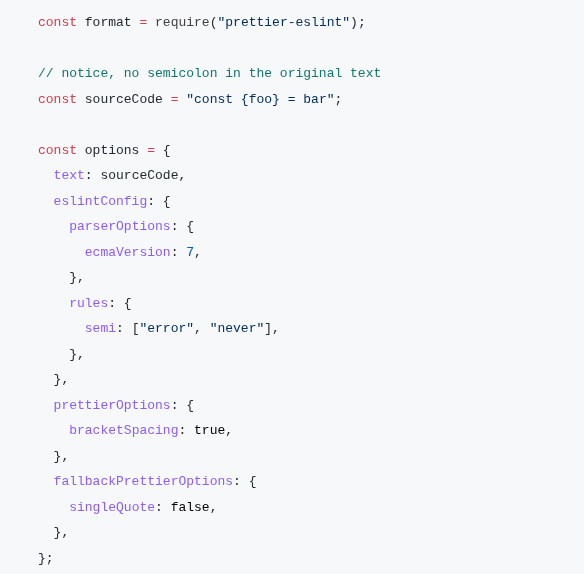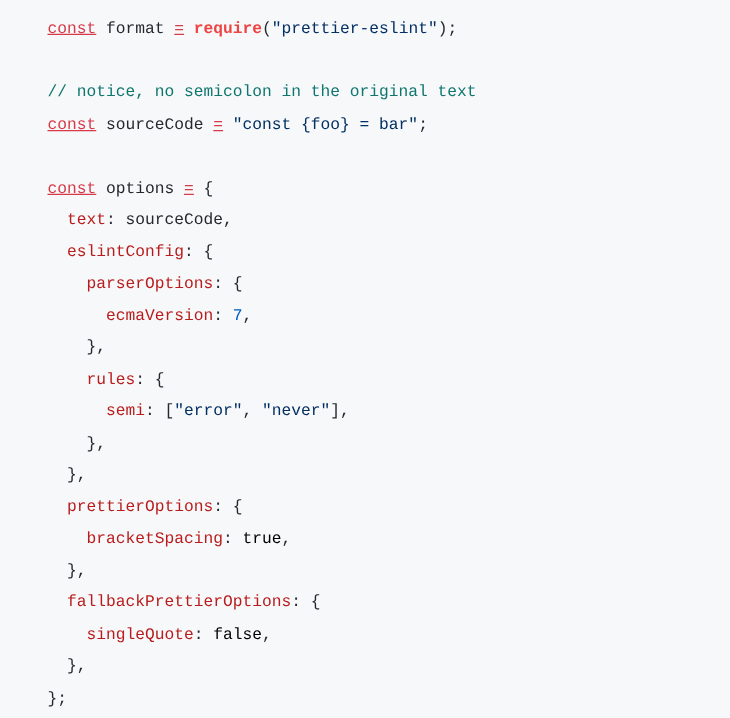--- a/index.html
+++ b/index.html
@@ -9,26 +9,26 @@
     font-family: "SFMono-Regular", Consolas, "Liberation Mono", Menlo, monospace;
     font-size: 13px;
     line-height: 25.5px;
     color: #24292e;
   }
   .code-block {
     padding: 10px 0 10px 38px;
     white-space: pre;
     overflow: hidden;
   }
-  .tok-keyword { color: #d73a49; text-decoration: underline; }
+  .tok-keyword { color: #d73a49; }
   .tok-ident   { color: #24292e; }
-  .tok-func    { color: #ef4444; font-weight: bold; }
+  .tok-func    { color: #404040; }
   .tok-string  { color: #032f62; }
   .tok-comment { color: #0f766e; }
-  .tok-prop    { color: #b91c1c; }
+  .tok-prop    { color: #8b5cf6; }
   .tok-num     { color: #005cc5; }
   .tok-bool    { color: #000000; }
   .tok-punc    { color: #24292e; }
 </style>
 </head>
 <body>
 
 <div class="code-block" id="code-root"><div><span class="tok-keyword">const</span><span class="tok-ident"> format </span><span class="tok-keyword">=</span><span class="tok-ident"> </span><span class="tok-func">require</span><span class="tok-punc">(</span><span class="tok-string">"prettier-eslint"</span><span class="tok-punc">);</span></div><div>&nbsp;</div><div><span class="tok-comment">// notice, no semicolon in the original text</span></div><div><span class="tok-keyword">const</span><span class="tok-ident"> sourceCode </span><span class="tok-keyword">=</span><span class="tok-ident"> </span><span class="tok-string">"const {foo} = bar"</span><span class="tok-punc">;</span></div><div>&nbsp;</div><div><span class="tok-keyword">const</span><span class="tok-ident"> options </span><span class="tok-keyword">=</span><span class="tok-ident"> </span><span class="tok-punc">{</span></div><div><span class="tok-ident">  </span><span class="tok-prop">text</span><span class="tok-punc">: </span><span class="tok-ident">sourceCode</span><span class="tok-punc">,</span></div><div><span class="tok-ident">  </span><span class="tok-prop">eslintConfig</span><span class="tok-punc">: {</span></div><div><span class="tok-ident">    </span><span class="tok-prop">parserOptions</span><span class="tok-punc">: {</span></div><div><span class="tok-ident">      </span><span class="tok-prop">ecmaVersion</span><span class="tok-punc">: </span><span class="tok-num">7</span><span class="tok-punc">,</span></div><div><span class="tok-ident">    </span><span class="tok-punc">},</span></div><div><span class="tok-ident">    </span><span class="tok-prop">rules</span><span class="tok-punc">: {</span></div><div><span class="tok-ident">      </span><span class="tok-prop">semi</span><span class="tok-punc">: [</span><span class="tok-string">"error"</span><span class="tok-punc">, </span><span class="tok-string">"never"</span><span class="tok-punc">],</span></div><div><span class="tok-ident">    </span><span class="tok-punc">},</span></div><div><span class="tok-ident">  </span><span class="tok-punc">},</span></div><div><span class="tok-ident">  </span><span class="tok-prop">prettierOptions</span><span class="tok-punc">: {</span></div><div><span class="tok-ident">    </span><span class="tok-prop">bracketSpacing</span><span class="tok-punc">: </span><span class="tok-bool">true</span><span class="tok-punc">,</span></div><div><span class="tok-ident">  </span><span class="tok-punc">},</span></div><div><span class="tok-ident">  </span><span class="tok-prop">fallbackPrettierOptions</span><span class="tok-punc">: {</span></div><div><span class="tok-ident">    </span><span class="tok-prop">singleQuote</span><span class="tok-punc">: </span><span class="tok-bool">false</span><span class="tok-punc">,</span></div><div><span class="tok-ident">  </span><span class="tok-punc">},</span></div><div><span class="tok-punc">};</span></div></div>
 
 </body></html>

